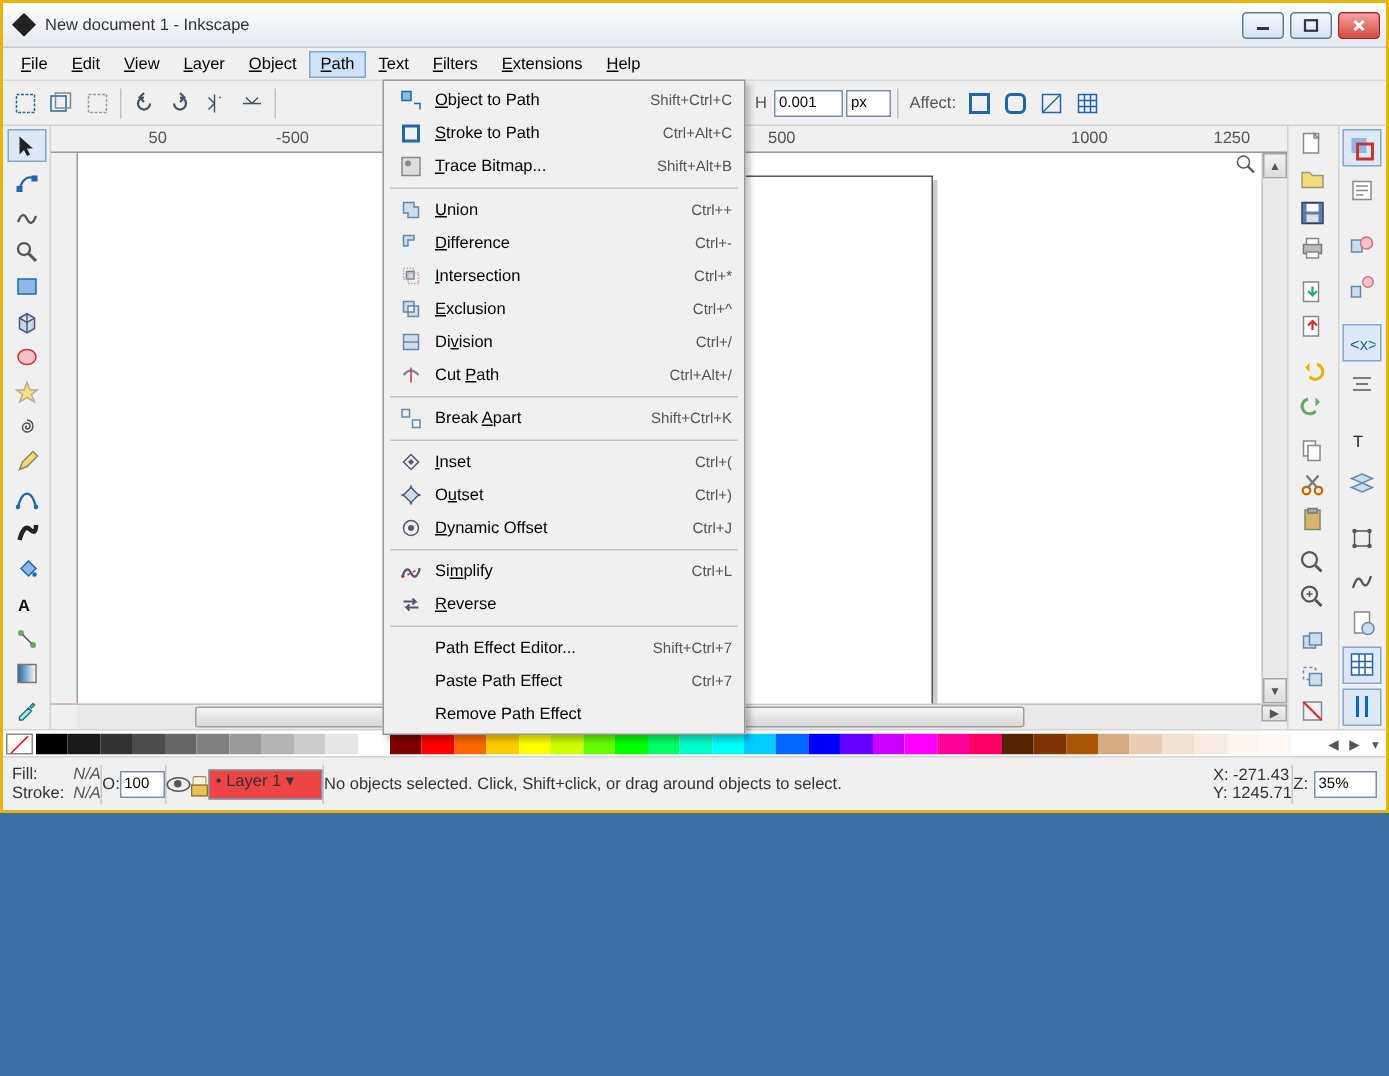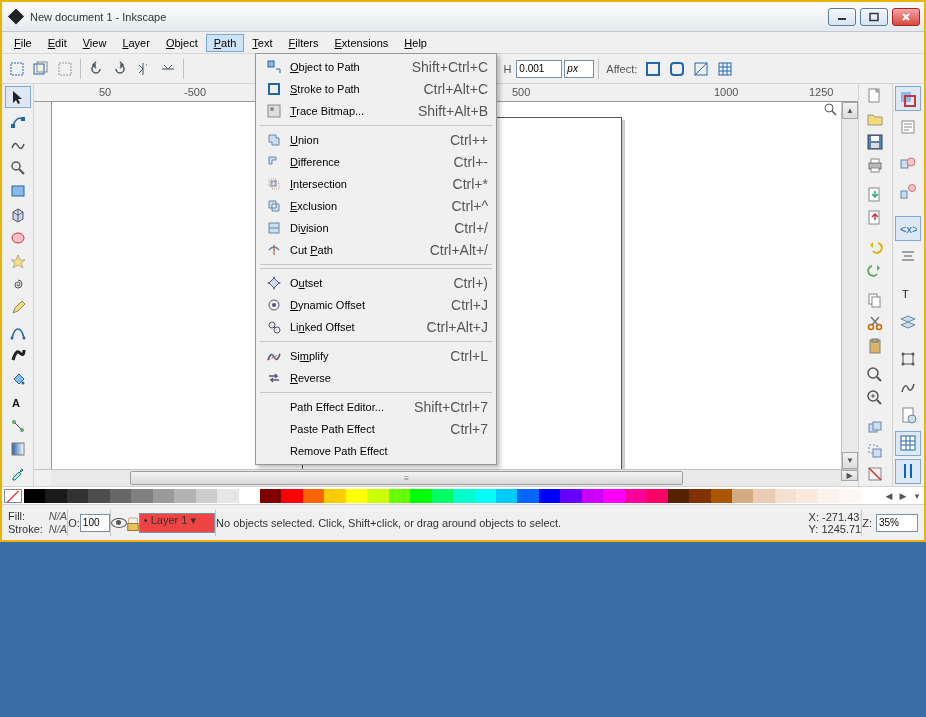--- a/index.html
+++ b/index.html
@@ -51,21 +51,21 @@
 .statusbar .fslabel { color: #333; }
 .statusbar .fsval { font-style: italic; color: #555; }
 .statusbar .divider { width: 1px; height: 26px; background: #c7c7c7; }
 .statusbar .layer-sel { height: 20px; border: 1px solid #7a91aa; background: #ef4444; padding: 0 18px 0 4px; }
 .statusbar .coords { margin-left: auto; text-align: left; font-size:10px; line-height:12px;}
 .statusbar .zoom { display:flex; align-items:center; gap:4px;}
 .dropdown { position: absolute; left: 207px; top: 53px; width: 242px; background: #f0f0f0; border: 1px solid #979797; box-shadow: 3px 3px 4px rgba(0,0,0,0.25); z-index: 100; padding: 2px; margin-left: 48px; }
 .dropdown .dm-item { height: 22px; display: flex; align-items: center; padding: 0 6px; }
 .dropdown .dm-icon { width: 20px; height: 16px; display: flex; align-items: center; justify-content: center; margin-right: 6px; }
 .dropdown .dm-label { flex: 1; }
-.dropdown .dm-accel { color: #555; font-size: 14px; }
+.dropdown .dm-accel { color: #555; font-size: 10px; }
 .dropdown .dm-sep { height: 1px; background: #c6c6c6; margin: 3px 2px; }
 .u { text-decoration: underline; }
 .lock-icon { width:12px; height:14px; border:1.5px solid #a77b1c; border-radius:2px 2px 0 0; border-bottom:none; position:relative; }
 .lock-icon::after{content:"";position:absolute;left:-2px;right:-2px;top:6px;height:8px;background:#e8c15a;border:1px solid #8f6a18;}
 .eye-icon { width:16px; height:10px; border:1.5px solid #555; border-radius:50%; position:relative;}
 .eye-icon::after{content:"";position:absolute;left:4px;top:1px;width:5px;height:5px;background:#555;border-radius:50%;}
 svg { display:block; }
 .sc-v { position:absolute; right:0; top:0; bottom:0; width:17px; background:#f0f0f0; border-left:1px solid #c3c3c3;}
 .sc-v .scroll-btn{height:17px;width:100%;}
 .sc-v .vtrack{position:absolute;top:17px;bottom:17px;left:0;right:0;background:#e9e9e9;}
@@ -152,21 +152,21 @@
       </div>
     <div class="tb-sep"></div>
     <div style="flex:0 0 220px"></div>
     <span class="tb-label">W</span>
     <input class="tb-input" value="0.001" style="">
     <div class="tb-btn">
         <div class="lock-icon"></div>
       </div>
     <span class="tb-label">H</span>
     <input class="tb-input" value="0.001" style="">
-    <input class="tb-input" style="width: 30px; font-style: italic;" value="px">
+    <input class="tb-input" style="width: 30px;" value="px">
     <div class="tb-sep"></div>
     <span class="tb-label">Affect:</span>
     <div class="tb-btn">
         <svg width="16" height="16">
           <rect x="2" y="2" width="12" height="12" fill="none" stroke="#26a" stroke-width="2"></rect>
         </svg>
       </div>
     <div class="tb-btn">
         <svg width="16" height="16">
           <rect x="2" y="2" width="12" height="12" rx="3" fill="none" stroke="#26a" stroke-width="2"></rect>
@@ -692,51 +692,60 @@
         <div class="dm-icon">
           <svg width="16" height="16">
             <path d="M3 8 Q8 2 13 8" fill="none" stroke="#68a" stroke-width="1.5"></path>
             <line x1="8" y1="3" x2="8" y2="13" stroke="#c33"></line>
           </svg>
         </div>
         <div class="dm-label">Cut <span class="u">P</span>ath</div>
         <div class="dm-accel">Ctrl+Alt+/</div>
       </div>
       <div class="dm-sep"></div>
+      <div class="dm-item">
+        <div class="dm-icon">
+          <svg width="16" height="16">
+            <rect x="2" y="2" width="5" height="5" fill="none" stroke="#68a"></rect>
+            <rect x="9" y="9" width="5" height="5" fill="none" stroke="#68a"></rect>
+          </svg>
+        </div>
+        <div class="dm-label">Break <span class="u">A</span>part</div>
+        <div class="dm-accel">Shift+Ctrl+K</div>
+      </div>
       <div class="dm-sep"></div>
+      <div class="dm-item">
+        <div class="dm-icon">
+          <svg width="16" height="16">
+            <path d="M8 3l5 5-5 5-5-5z" fill="none" stroke="#557"></path>
+            <path d="M6 8l2-2 2 2-2 2z" fill="#557"></path>
+          </svg>
+        </div>
+        <div class="dm-label"><span class="u">I</span>nset</div>
+        <div class="dm-accel">Ctrl+(</div>
+      </div>
       <div class="dm-item">
         <div class="dm-icon">
           <svg width="16" height="16">
             <path d="M8 3l5 5-5 5-5-5z" fill="#cde" stroke="#557"></path>
             <path d="M8 1l1 2h-2z M8 15l-1-2h2z M1 8l2-1v2z M15 8l-2 1v-2z" fill="#557"></path>
           </svg>
         </div>
         <div class="dm-label">O<span class="u">u</span>tset</div>
         <div class="dm-accel">Ctrl+)</div>
       </div>
       <div class="dm-item">
         <div class="dm-icon">
           <svg width="16" height="16">
             <circle cx="8" cy="8" r="5" fill="none" stroke="#557"></circle>
             <circle cx="8" cy="8" r="2" fill="#557"></circle>
           </svg>
         </div>
         <div class="dm-label"><span class="u">D</span>ynamic Offset</div>
         <div class="dm-accel">Ctrl+J</div>
-      </div>
-      <div class="dm-item">
-        <div class="dm-icon">
-          <svg width="16" height="16">
-            <circle cx="6" cy="6" r="3" fill="none" stroke="#557"></circle>
-            <circle cx="11" cy="11" r="3" fill="none" stroke="#557"></circle>
-            <line x1="8" y1="8" x2="9" y2="9" stroke="#557"></line>
-          </svg>
-        </div>
-        <div class="dm-label">Li<span class="u">n</span>ked Offset</div>
-        <div class="dm-accel">Ctrl+Alt+J</div>
       </div>
       <div class="dm-sep"></div>
       <div class="dm-item">
         <div class="dm-icon">
           <svg width="16" height="16">
             <path d="M2 12 Q5 3 8 9 T14 6" fill="none" stroke="#557" stroke-width="1.5"></path>
             <path d="M2 12 L14 6" fill="none" stroke="#c33" stroke-dasharray="2"></path>
           </svg>
         </div>
         <div class="dm-label">Si<span class="u">m</span>plify</div>

